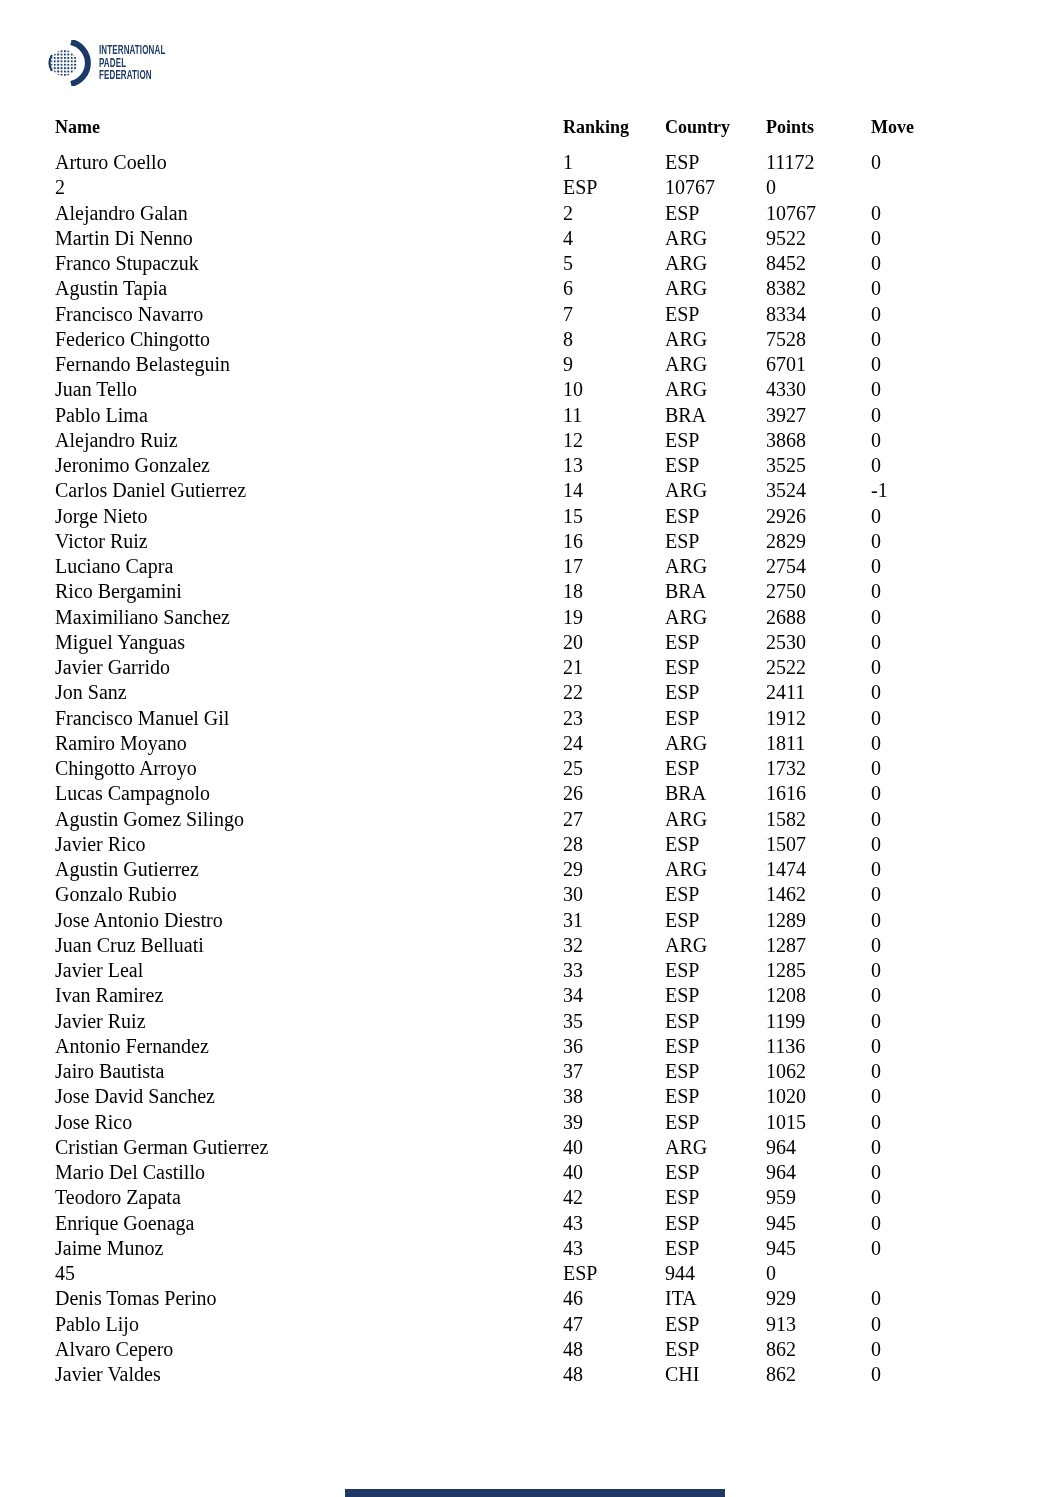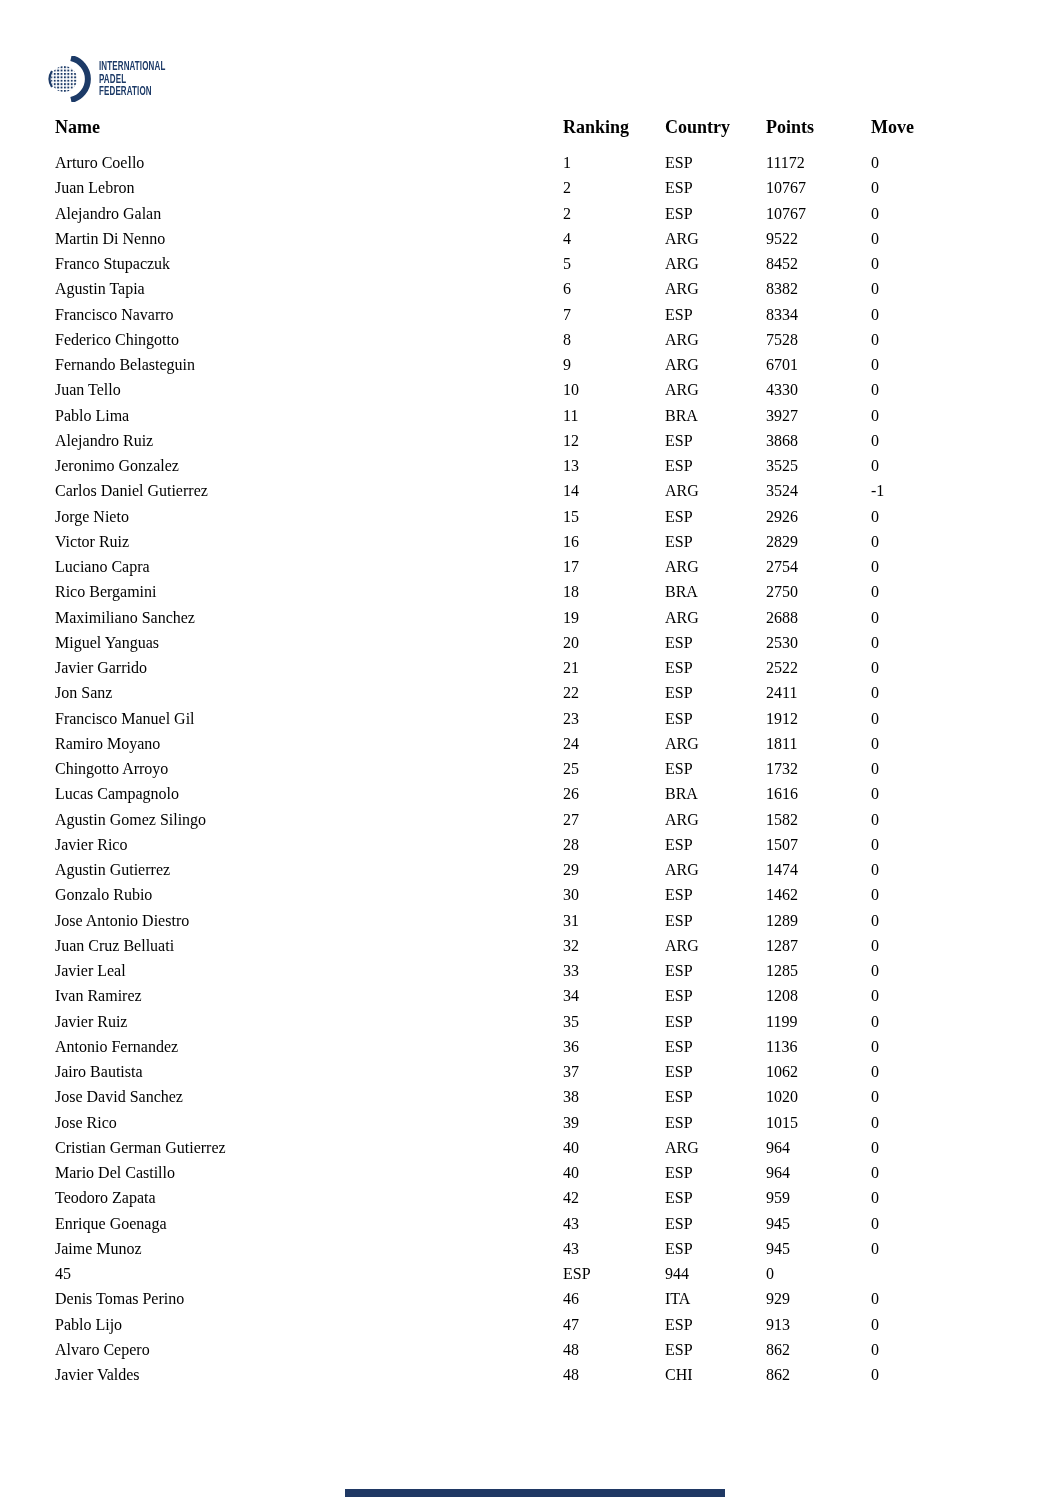--- a/index.html
+++ b/index.html
@@ -7,21 +7,21 @@
     width: 1058px; height: 1497px;
     background: #ffffff;
     font-family: "Liberation Sans", sans-serif;
     color: #000000;
     position: relative;
     overflow: hidden;
   }
 
   
   .logo {
-    position: absolute; left: 47px; top: 56px;
+    position: absolute; left: 47px; top: 40px;
     display: flex; align-items: center; gap: 6px;
   }
   .logo-icon { width: 46px; height: 46px; display: block; }
   .logo-text {
     font-weight: bold;
     font-size: 12.5px;
     line-height: 12.8px;
     letter-spacing: 0.2px;
     transform: scaleX(0.64);
     transform-origin: left center;
@@ -36,21 +36,21 @@
     display: grid;
     grid-template-columns: 508px 102px 101px 105px 1fr;
   }
   .thead {
     font-weight: bold;
     font-size: 18px;
     line-height: 26px;
   }
   .tbody { margin-top: 10px; }
   .row {
-    font-size: 16px;
+    font-size: 20px;
     line-height: 25.25px;
     height: 25.25px;
   }
   .cell { white-space: nowrap; overflow: hidden; }
 
   
   .footer-bar {
     position: absolute;
     left: 345px; bottom: 0;
     width: 380px; height: 8px;
@@ -93,21 +93,20 @@
     <div class="tbody">
 
     <div class="row">
         <span class="cell">Arturo Coello</span>
         <span class="cell">1</span>
         <span class="cell">ESP</span>
         <span class="cell">11172</span>
         <span class="cell">0</span>
       </div>
         <div class="row">
-        <span class="cell">Juan Lebron</span>
         <span class="cell">2</span>
         <span class="cell">ESP</span>
         <span class="cell">10767</span>
         <span class="cell">0</span>
       </div>
         <div class="row">
         <span class="cell">Alejandro Galan</span>
         <span class="cell">2</span>
         <span class="cell">ESP</span>
         <span class="cell">10767</span>

